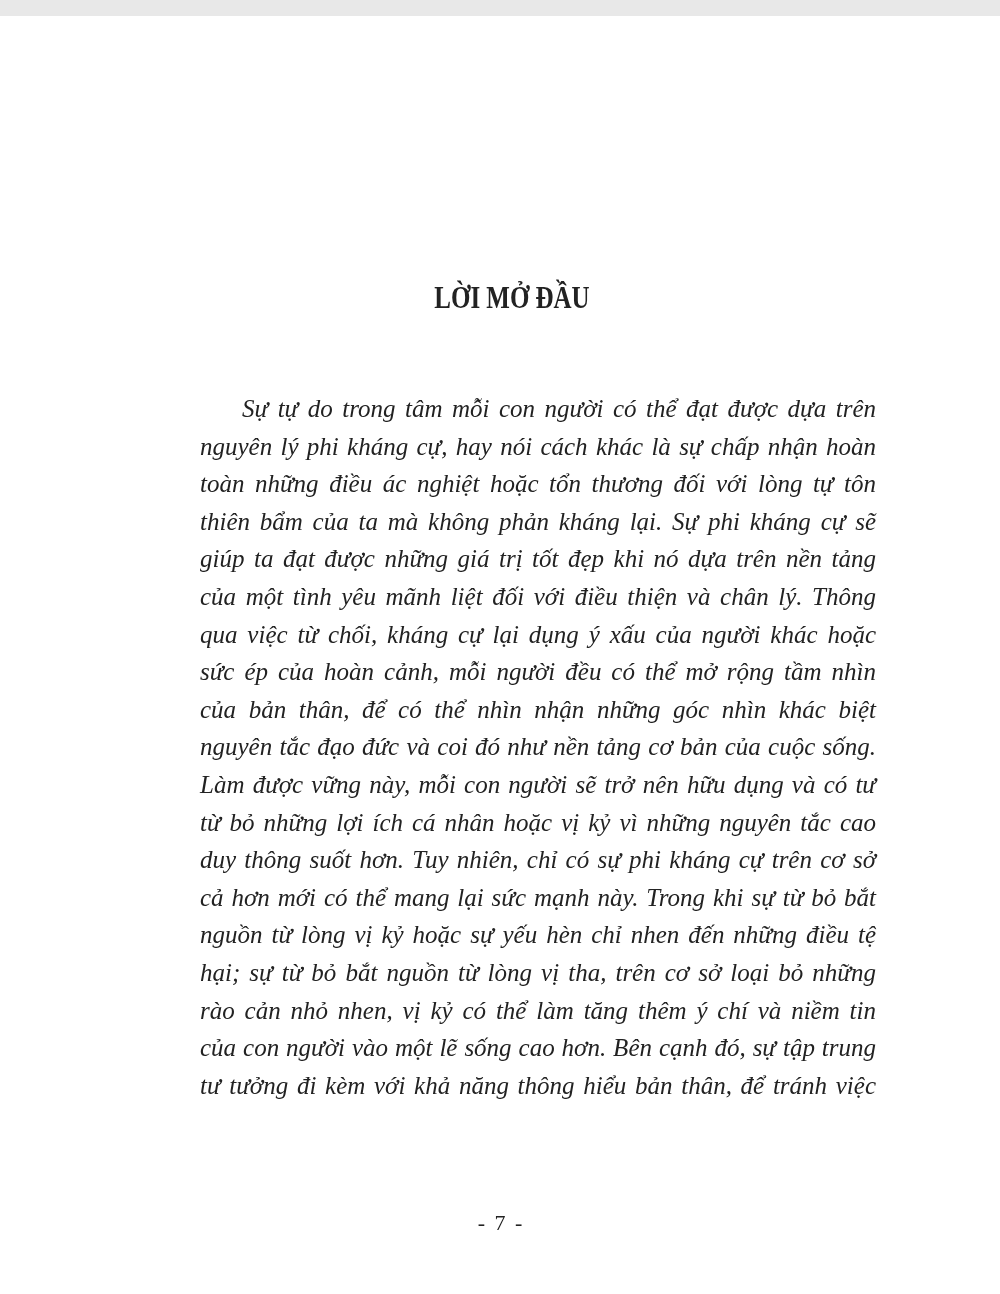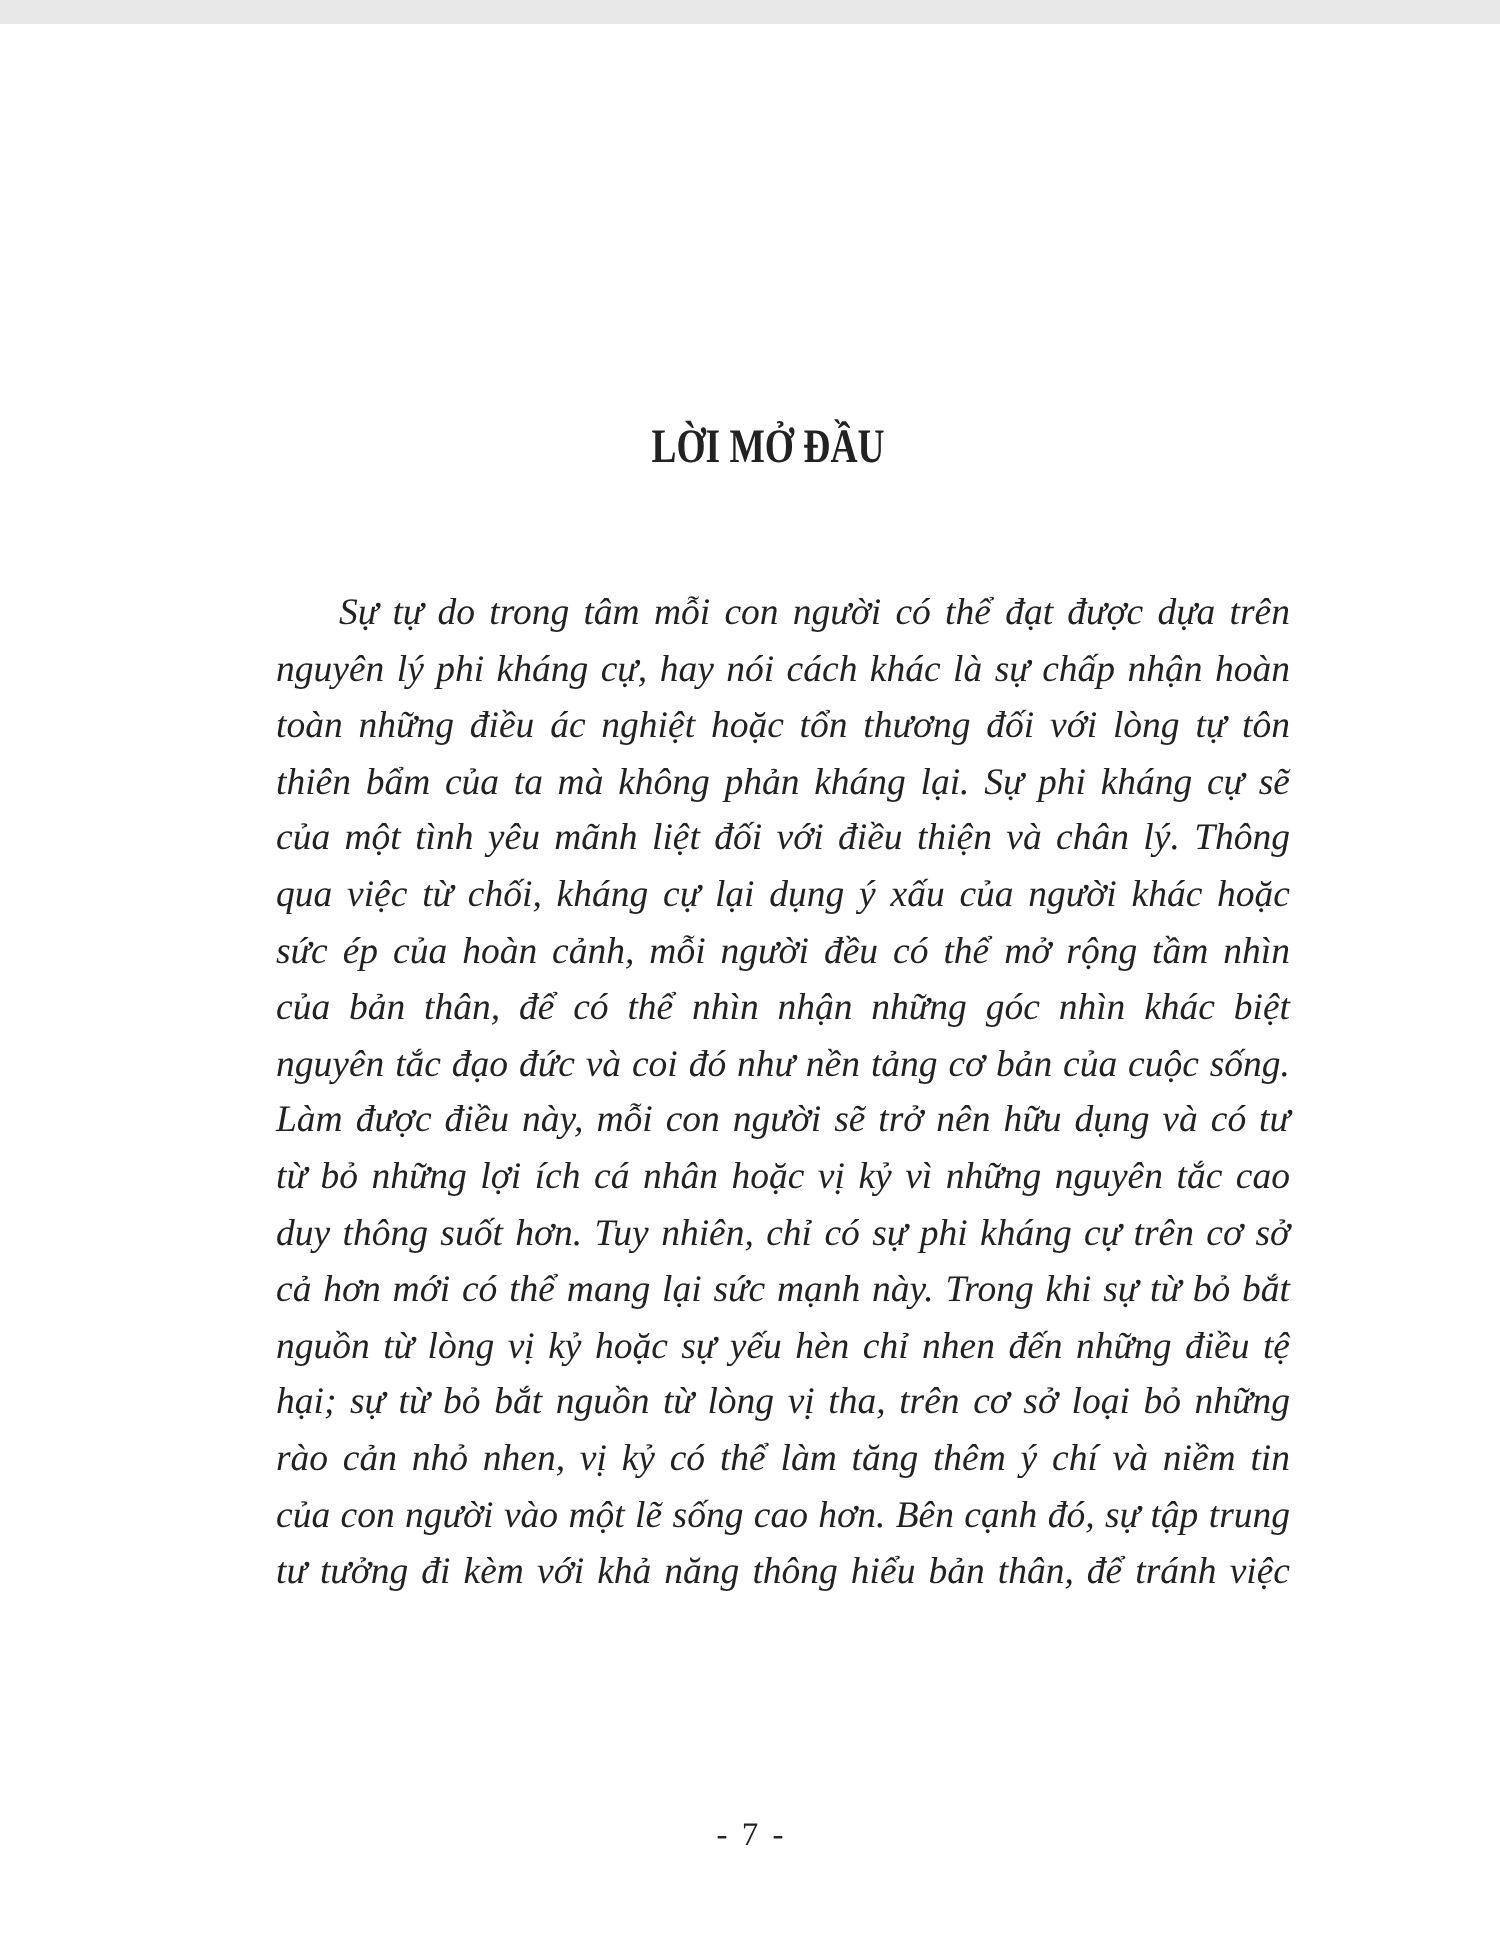--- a/index.html
+++ b/index.html
@@ -27,21 +27,21 @@
     font-size: 32px;
     line-height: 34px;
     color: var(--text-color);
     transform: scaleX(0.78);
     transform-origin: 50% 50%;
     white-space: nowrap;
   }
   .body-paragraph {
     position: absolute;
     top: 374px;
-    left: 184px;
+    left: 200px;
     width: 676px;
   }
   .body-line {
     font-family: "Liberation Serif", serif;
     font-style: italic;
     font-size: 25px;
     line-height: 37.6px;
     color: var(--text-color);
     text-align: justify;
     text-align-last: justify;
@@ -68,26 +68,27 @@
 
 <div class="page">
 
   <div class="chapter-title">LỜI MỞ ĐẦU</div>
 
   <div class="body-paragraph">
     <div class="body-line first-line">Sự tự do trong tâm mỗi con người có thể đạt được dựa trên</div>
     <div class="body-line">nguyên lý phi kháng cự, hay nói cách khác là sự chấp nhận hoàn</div>
     <div class="body-line">toàn những điều ác nghiệt hoặc tổn thương đối với lòng tự tôn</div>
     <div class="body-line">thiên bẩm của ta mà không phản kháng lại. Sự phi kháng cự sẽ</div>
+    <div class="body-line">giúp ta đạt được những giá trị tốt đẹp khi nó dựa trên nền tảng</div>
     <div class="body-line">của một tình yêu mãnh liệt đối với điều thiện và chân lý. Thông</div>
     <div class="body-line">qua việc từ chối, kháng cự lại dụng ý xấu của người khác hoặc</div>
     <div class="body-line">sức ép của hoàn cảnh, mỗi người đều có thể mở rộng tầm nhìn</div>
     <div class="body-line">của bản thân, để có thể nhìn nhận những góc nhìn khác biệt</div>
     <div class="body-line">nguyên tắc đạo đức và coi đó như nền tảng cơ bản của cuộc sống.</div>
-    <div class="body-line">Làm được điều này, mỗi con người sẽ trở nên hữu dụng và có tư</div>
+    <div class="body-line">Làm được vững này, mỗi con người sẽ trở nên hữu dụng và có tư</div>
     <div class="body-line">từ bỏ những lợi ích cá nhân hoặc vị kỷ vì những nguyên tắc cao</div>
     <div class="body-line">duy thông suốt hơn. Tuy nhiên, chỉ có sự phi kháng cự trên cơ sở</div>
     <div class="body-line">cả hơn mới có thể mang lại sức mạnh này. Trong khi sự từ bỏ bắt</div>
     <div class="body-line">nguồn từ lòng vị kỷ hoặc sự yếu hèn chỉ nhen đến những điều tệ</div>
     <div class="body-line">hại; sự từ bỏ bắt nguồn từ lòng vị tha, trên cơ sở loại bỏ những</div>
     <div class="body-line">rào cản nhỏ nhen, vị kỷ có thể làm tăng thêm ý chí và niềm tin</div>
     <div class="body-line">của con người vào một lẽ sống cao hơn. Bên cạnh đó, sự tập trung</div>
     <div class="body-line">tư tưởng đi kèm với khả năng thông hiểu bản thân, để tránh việc</div>
   </div>
 

